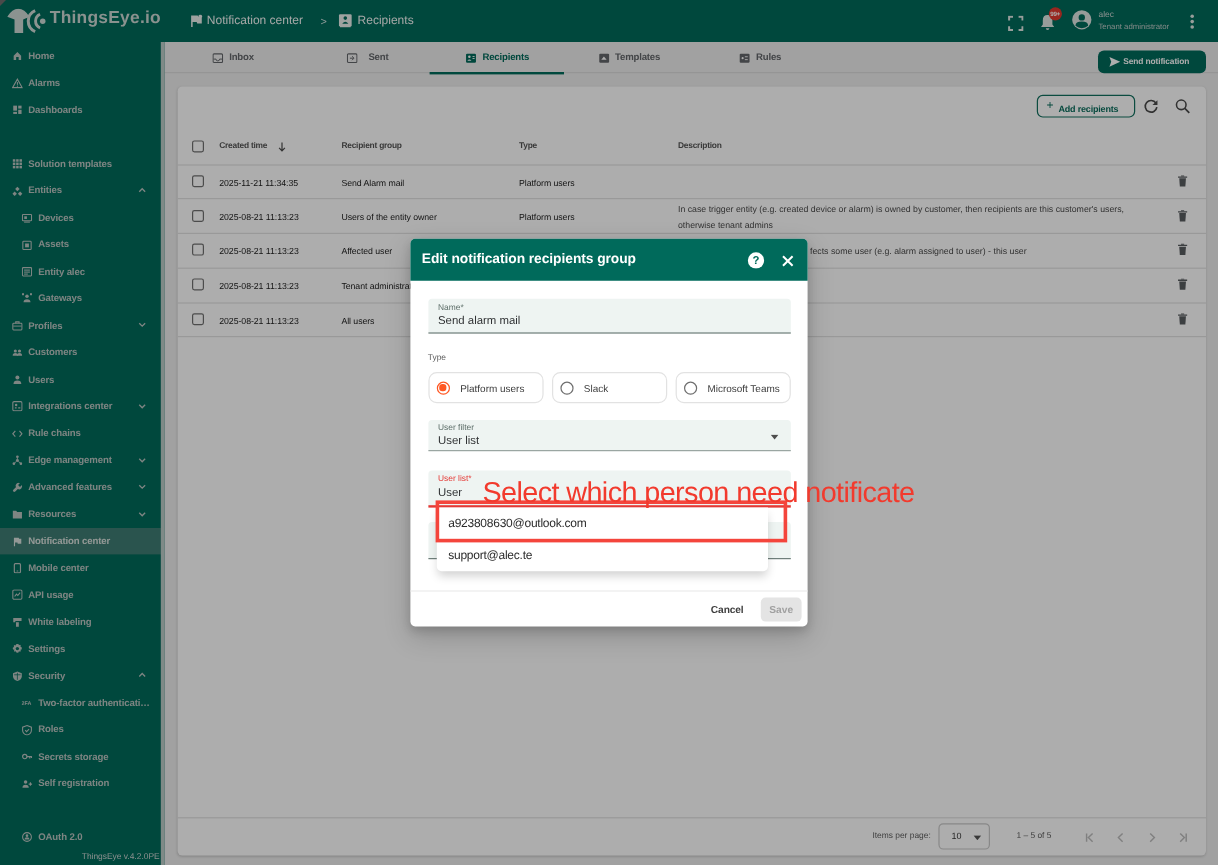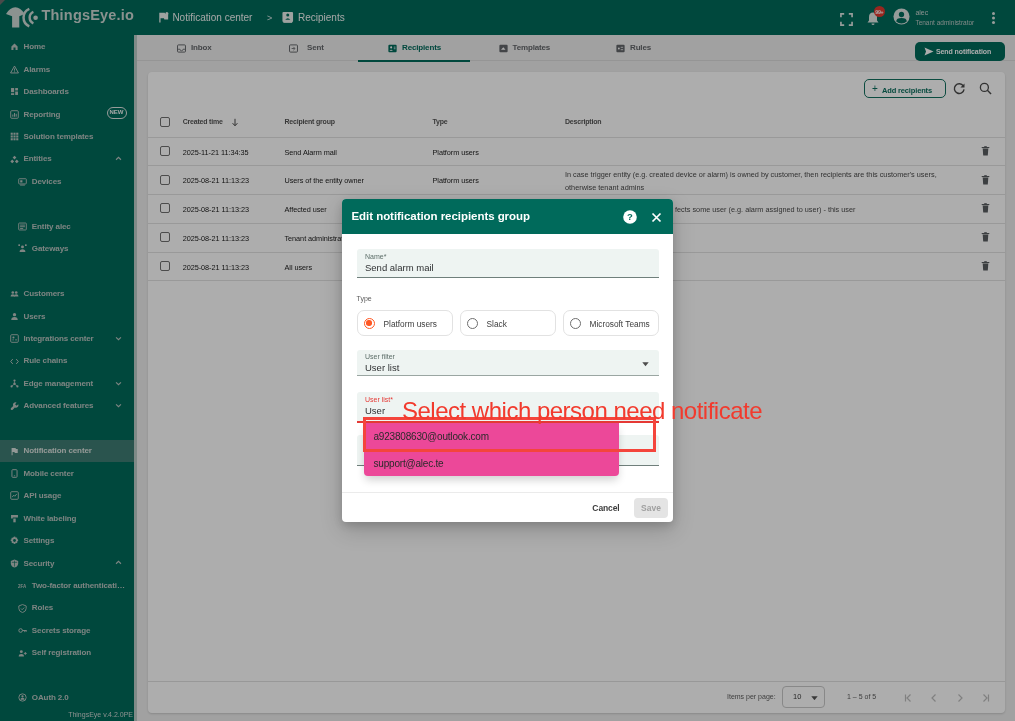--- a/index.html
+++ b/index.html
@@ -44,21 +44,21 @@
 .fvalue{position:absolute;left:8.5px;top:12.5px;font-size:9.5px;color:#2f3133}
 .runder{position:absolute;left:0;bottom:0;width:100%;height:1.2px;background:#6f7f7b}
 .typebox{position:absolute;top:110.5px;width:96px;height:26.5px;border:1px solid #e2e2e2;border-radius:7px}
 .typebox .rlb{position:absolute;left:26px;top:8.2px;font-size:8.3px;color:#3c3c3c;white-space:nowrap}
 .radio{position:absolute;left:6.5px;top:7.5px;width:11px;height:11px;border:1.5px solid #6e6e6e;border-radius:50%}
 .radio.on{border-color:#ff5722}
 .radio.on::after{content:"";position:absolute;left:1.3px;top:1.3px;width:5.4px;height:5.4px;background:#ff5722;border-radius:50%}
 #mfoot{position:absolute;left:0;top:292.7px;width:331px;height:30.3px;border-top:1px solid #ebebeb}
 #cancelb{position:absolute;left:244px;top:5px;width:40px;height:20px;font-size:8.5px;font-weight:bold;color:#3d3d3d;text-align:center;line-height:20px;letter-spacing:-0.1px}
 #saveb{position:absolute;left:292px;top:5px;width:34px;height:20px;background:#e4e4e4;border-radius:4px;font-size:8.5px;font-weight:bold;color:#a0a0a0;text-align:center;line-height:20px}
-#dpanel{position:absolute;left:364px;top:423px;width:255px;height:53px;background:#ec4899;border-radius:0 0 4px 4px;box-shadow:0 5px 8px -1px rgba(0,0,0,.18);z-index:30}
+#dpanel{position:absolute;left:364px;top:423px;width:276px;height:53px;background:#ffffff;border-radius:0 0 4px 4px;box-shadow:0 5px 8px -1px rgba(0,0,0,.18);z-index:30}
 .opt{position:absolute;left:9.5px;font-size:10px;color:#2b2b2b;white-space:nowrap;letter-spacing:-0.2px}
 #ann-rect{position:absolute;left:363px;top:417.3px;width:292.5px;height:34.8px;border:3.2px solid #f4453c;z-index:40}
 #ann-text{position:absolute;left:402px;top:397px;font-size:24px;color:#f23a2d;z-index:40;white-space:nowrap;letter-spacing:-0.5px}
 </style>
 </head>
 <body>
 <div id="page">
   <div id="topbar">
     <svg style="position:absolute;left:6px;top:7px" width="37" height="21" viewBox="0 0 37 21">
       <path d="M9.3 0.2 Q14.5 0.2 18.6 6.9 L13.3 9.2 L13.3 20.6 L6.1 20.6 L6.1 9.2 L0 6.9 Q4.1 0.2 9.3 0.2 Z" fill="#cdd9d5"></path>
@@ -118,30 +118,20 @@
         <span class="lb">Dashboards</span>
       </div>
     <div class="sbi" style="top:22.8px">
         <svg class="ic" viewBox="0 0 13 13">
           <path d="M6.5 1.5 L12.2 11.5 H0.8 Z" fill="none" stroke="#bac4c0" stroke-width="1.4"></path>
           <rect x="5.9" y="5" width="1.3" height="3.2" fill="#bac4c0"></rect>
           <rect x="5.9" y="9.2" width="1.3" height="1.3" fill="#bac4c0"></rect>
         </svg>
         <span class="lb">Alarms</span>
       </div>
-    <div class="sbi" style="top:67.8px">
-        <svg class="ic" viewBox="0 0 13 13">
-          <rect x="1" y="1" width="11" height="11" rx="1.5" fill="none" stroke="#bac4c0" stroke-width="1.3"></rect>
-          <rect x="3.4" y="6.5" width="1.4" height="3.2" fill="#bac4c0"></rect>
-          <rect x="5.8" y="4.3" width="1.4" height="5.4" fill="#bac4c0"></rect>
-          <rect x="8.2" y="5.5" width="1.4" height="4.2" fill="#bac4c0"></rect>
-        </svg>
-        <span class="lb">Reporting</span>
-        <span style="position:absolute;left:106.5px;top:4.5px;width:20px;height:11.5px;border:1px solid #dfe6e3;border-radius:6px;font-size:6px;font-weight:bold;color:#f2f6f4;text-align:center;line-height:9.5px">NEW</span>
-      </div>
     <div class="sbi" style="top:90.2px">
         <svg class="ic" viewBox="0 0 13 13">
           <g fill="#bac4c0">
             <rect x="1" y="1" width="3" height="3"></rect>
             <rect x="5" y="1" width="3" height="3"></rect>
             <rect x="9" y="1" width="3" height="3"></rect>
             <rect x="1" y="5" width="3" height="3"></rect>
             <rect x="5" y="5" width="3" height="3"></rect>
             <rect x="9" y="5" width="3" height="3"></rect>
             <rect x="1" y="9" width="3" height="3"></rect>
@@ -163,37 +153,55 @@
         </svg>
       </div>
     <div class="sbi sub" style="top:135.1px">
         <svg class="ic" viewBox="0 0 13 13">
           <rect x="1" y="2.5" width="11" height="7.5" rx="1" fill="none" stroke="#bac4c0" stroke-width="1.3"></rect>
           <rect x="3" y="11" width="7" height="1.3" fill="#bac4c0"></rect>
           <rect x="3.2" y="4.7" width="3.2" height="3.2" fill="#bac4c0"></rect>
         </svg>
         <span class="lb">Devices</span>
       </div>
+    <div class="sbi sub" style="top:157.6px">
+        <svg class="ic" viewBox="0 0 13 13">
+          <rect x="1.5" y="1.5" width="10" height="10" rx="1" fill="none" stroke="#bac4c0" stroke-width="1.3"></rect>
+          <rect x="4.2" y="4.2" width="4.6" height="4.6" fill="#bac4c0"></rect>
+        </svg>
+        <span class="lb">Assets</span>
+      </div>
     <div class="sbi sub" style="top:180.0px">
         <svg class="ic" viewBox="0 0 13 13">
           <rect x="1" y="1.5" width="11" height="10" rx="1" fill="none" stroke="#bac4c0" stroke-width="1.3"></rect>
           <rect x="3" y="3.8" width="7" height="1.3" fill="#bac4c0"></rect>
           <rect x="3" y="6.2" width="7" height="1.3" fill="#bac4c0"></rect>
           <rect x="3" y="8.6" width="4.5" height="1.3" fill="#bac4c0"></rect>
         </svg>
         <span class="lb">Entity alec</span>
       </div>
     <div class="sbi sub" style="top:202.4px">
         <svg class="ic" viewBox="0 0 13 13">
           <circle cx="6.5" cy="4.2" r="2.1" fill="#bac4c0"></circle>
           <path d="M2.3 11.5 q0-3.8 4.2-3.8 t4.2 3.8 Z" fill="#bac4c0"></path>
           <rect x="0.5" y="0.5" width="2.4" height="2.4" fill="#bac4c0"></rect>
           <rect x="10.1" y="0.5" width="2.4" height="2.4" fill="#bac4c0"></rect>
         </svg>
         <span class="lb">Gateways</span>
+      </div>
+    <div class="sbi" style="top:224.9px">
+        <svg class="ic" viewBox="0 0 13 13">
+          <rect x="1" y="3.5" width="11" height="8" rx="1" fill="none" stroke="#bac4c0" stroke-width="1.3"></rect>
+          <path d="M4.5 3.5 V1.8 h4 v1.7" stroke="#bac4c0" stroke-width="1.3" fill="none"></path>
+          <rect x="1.5" y="6.3" width="10" height="1.1" fill="#bac4c0"></rect>
+        </svg>
+        <span class="lb">Profiles</span>
+        <svg class="chev" viewBox="0 0 10 10">
+          <path d="M1.5 3.3 L5 6.8 L8.5 3.3" stroke="#bac4c0" stroke-width="1.6" fill="none"></path>
+        </svg>
       </div>
     <div class="sbi" style="top:247.3px">
         <svg class="ic" viewBox="0 0 13 13">
           <circle cx="4" cy="5" r="1.9" fill="#bac4c0"></circle>
           <circle cx="9" cy="5" r="1.9" fill="#bac4c0"></circle>
           <path d="M0.8 10.8 q0-3.2 3.2-3.2 t3.2 3.2 Z" fill="#bac4c0"></path>
           <path d="M5.8 10.8 q0-3.2 3.2-3.2 t3.2 3.2 Z" fill="#bac4c0"></path>
         </svg>
         <span class="lb">Customers</span>
       </div>
@@ -232,20 +240,29 @@
         <span class="lb">Edge management</span>
         <svg class="chev" viewBox="0 0 10 10">
           <path d="M1.5 3.3 L5 6.8 L8.5 3.3" stroke="#bac4c0" stroke-width="1.6" fill="none"></path>
         </svg>
       </div>
     <div class="sbi" style="top:359.6px">
         <svg class="ic" viewBox="0 0 13 13">
           <path d="M11.8 3.2 a3.6 3.6 0 0 1 -4.8 4.8 L3.9 11.1 a1.6 1.6 0 0 1 -2.3-2.3 L4.7 5.7 A3.6 3.6 0 0 1 9.5 0.9 L7.3 3.1 L9.6 5.4 L11.8 3.2 Z" fill="#bac4c0"></path>
         </svg>
         <span class="lb">Advanced features</span>
+        <svg class="chev" viewBox="0 0 10 10">
+          <path d="M1.5 3.3 L5 6.8 L8.5 3.3" stroke="#bac4c0" stroke-width="1.6" fill="none"></path>
+        </svg>
+      </div>
+    <div class="sbi" style="top:382.0px">
+        <svg class="ic" viewBox="0 0 13 13">
+          <path d="M1 2.2 h4 l1.2 1.6 H12 v8 H1 Z" fill="#bac4c0"></path>
+        </svg>
+        <span class="lb">Resources</span>
         <svg class="chev" viewBox="0 0 10 10">
           <path d="M1.5 3.3 L5 6.8 L8.5 3.3" stroke="#bac4c0" stroke-width="1.6" fill="none"></path>
         </svg>
       </div>
     <div class="sbi sel" style="top:404.5px">
         <svg class="ic" viewBox="0 0 13 13">
           <path d="M2.3 12 V1.5 h5.8 l.4 1.4 H11.2 V8.8 H6.9 L6.5 7.4 H3.7 V12 Z" fill="#d9e0dd"></path>
         </svg>
         <span class="lb">Notification center</span>
       </div>

